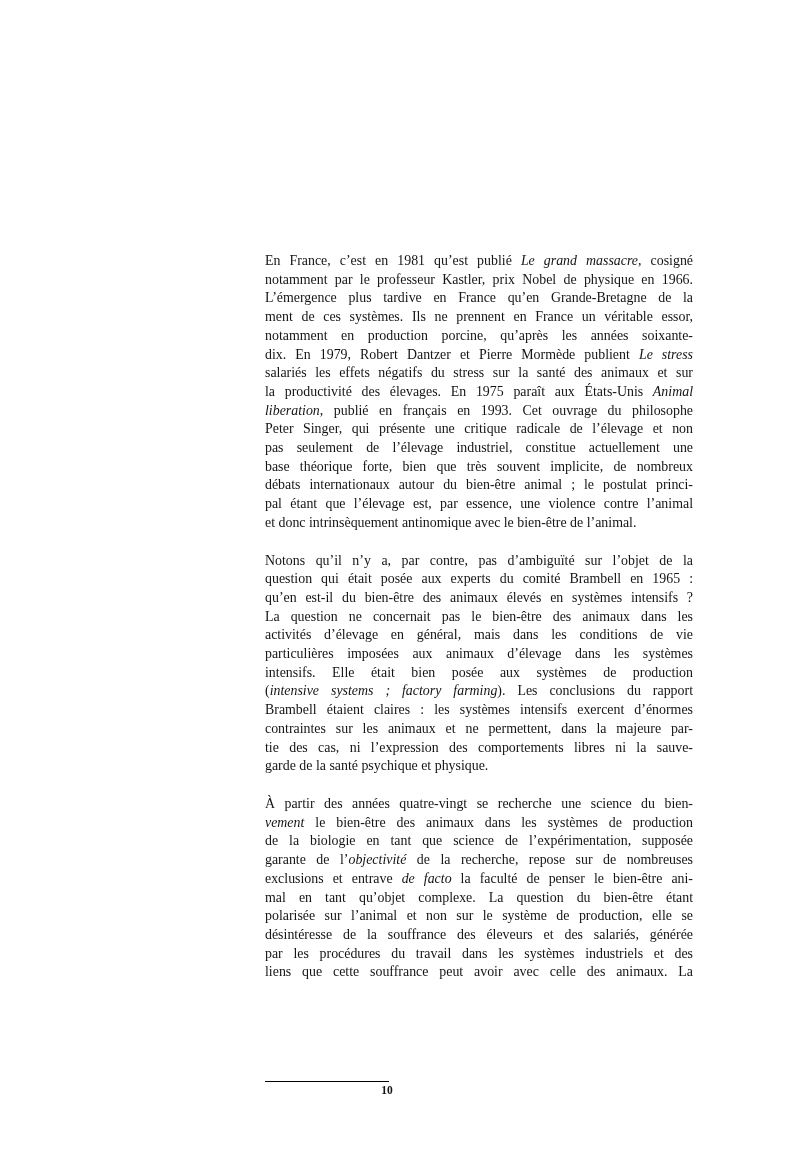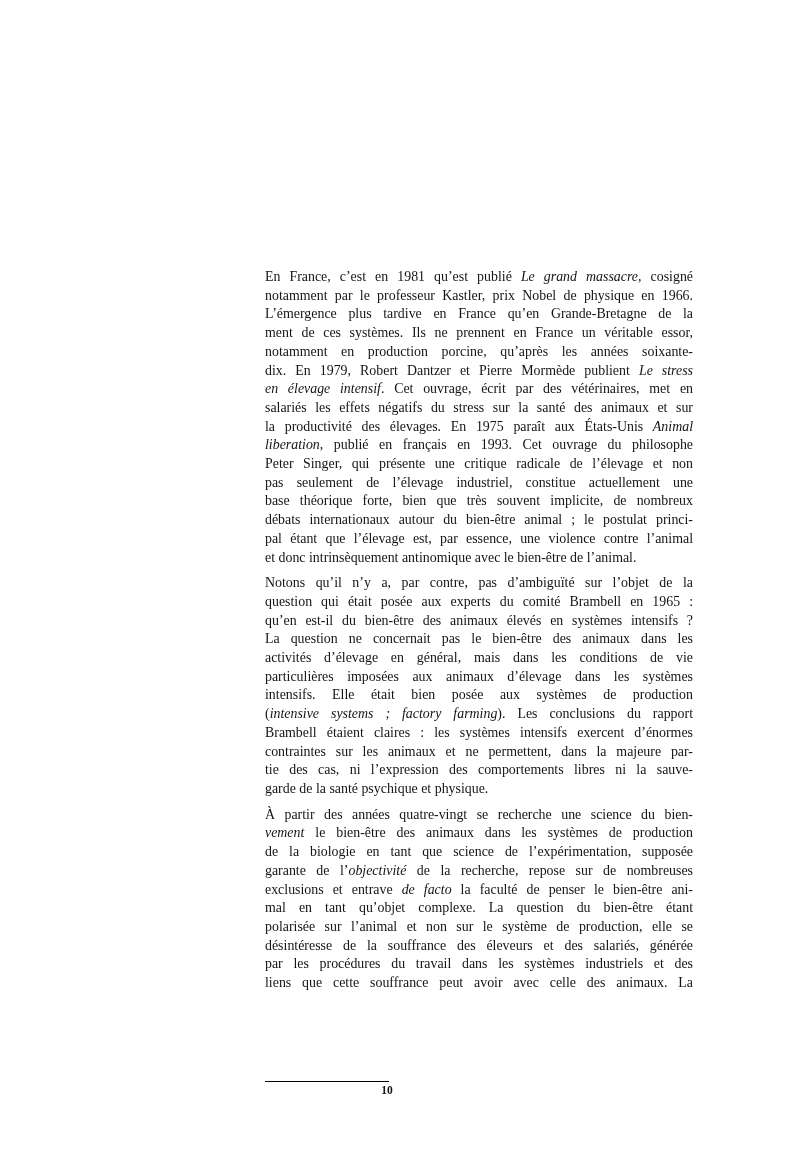--- a/index.html
+++ b/index.html
@@ -11,28 +11,28 @@
     height: 1154px;
     background: #ffffff;
     position: relative;
     overflow: hidden;
     font-family: "Liberation Serif", "DejaVu Serif", serif;
     color: #141414;
   }
   .text-block {
     position: absolute;
     left: 265px;
-    top: 268px;
+    top: 252px;
     width: 428px;
     font-size: 13.9px;
     line-height: 18.7px;
     -webkit-font-smoothing: antialiased;
   }
   .paragraph { margin: 0; }
-  .paragraph + .paragraph { margin-top: 7px; }
+  .paragraph + .paragraph { margin-top: 19px; }
   .line {
     text-align: justify;
     text-align-last: justify;
     white-space: normal;
   }
   .line.last {
     text-align-last: left;
   }
   .line em { font-style: italic; }
   .footer {
@@ -60,21 +60,20 @@
 <body>
 
 <div class="text-block">
     <div class="paragraph">
       <div class="line"><span>En France, c’est en 1981 qu’est publié </span><em>Le grand massacre</em><span>, cosigné</span></div>
       <div class="line"><span>notamment par le professeur Kastler, prix Nobel de physique en 1966.</span></div>
       <div class="line"><span>L’émergence plus tardive en France qu’en Grande-Bretagne de la</span></div>
       <div class="line"><span>ment de ces systèmes. Ils ne prennent en France un véritable essor,</span></div>
       <div class="line"><span>notamment en production porcine, qu’après les années soixante-</span></div>
       <div class="line"><span>dix. En 1979, Robert Dantzer et Pierre Mormède publient </span><em>Le stress</em></div>
-      <div class="line"><em>en élevage intensif</em><span>. Cet ouvrage, écrit par des vétérinaires, met en</span></div>
       <div class="line"><span>salariés les effets négatifs du stress sur la santé des animaux et sur</span></div>
       <div class="line"><span>la productivité des élevages. En 1975 paraît aux États-Unis </span><em>Animal</em></div>
       <div class="line"><em>liberation</em><span>, publié en français en 1993. Cet ouvrage du philosophe</span></div>
       <div class="line"><span>Peter Singer, qui présente une critique radicale de l’élevage et non</span></div>
       <div class="line"><span>pas seulement de l’élevage industriel, constitue actuellement une</span></div>
       <div class="line"><span>base théorique forte, bien que très souvent implicite, de nombreux</span></div>
       <div class="line"><span>débats internationaux autour du bien-être animal&nbsp;; le postulat princi-</span></div>
       <div class="line"><span>pal étant que l’élevage est, par essence, une violence contre l’animal</span></div>
       <div class="line last"><span>et donc intrinsèquement antinomique avec le bien-être de l’animal.</span></div>
     </div>

